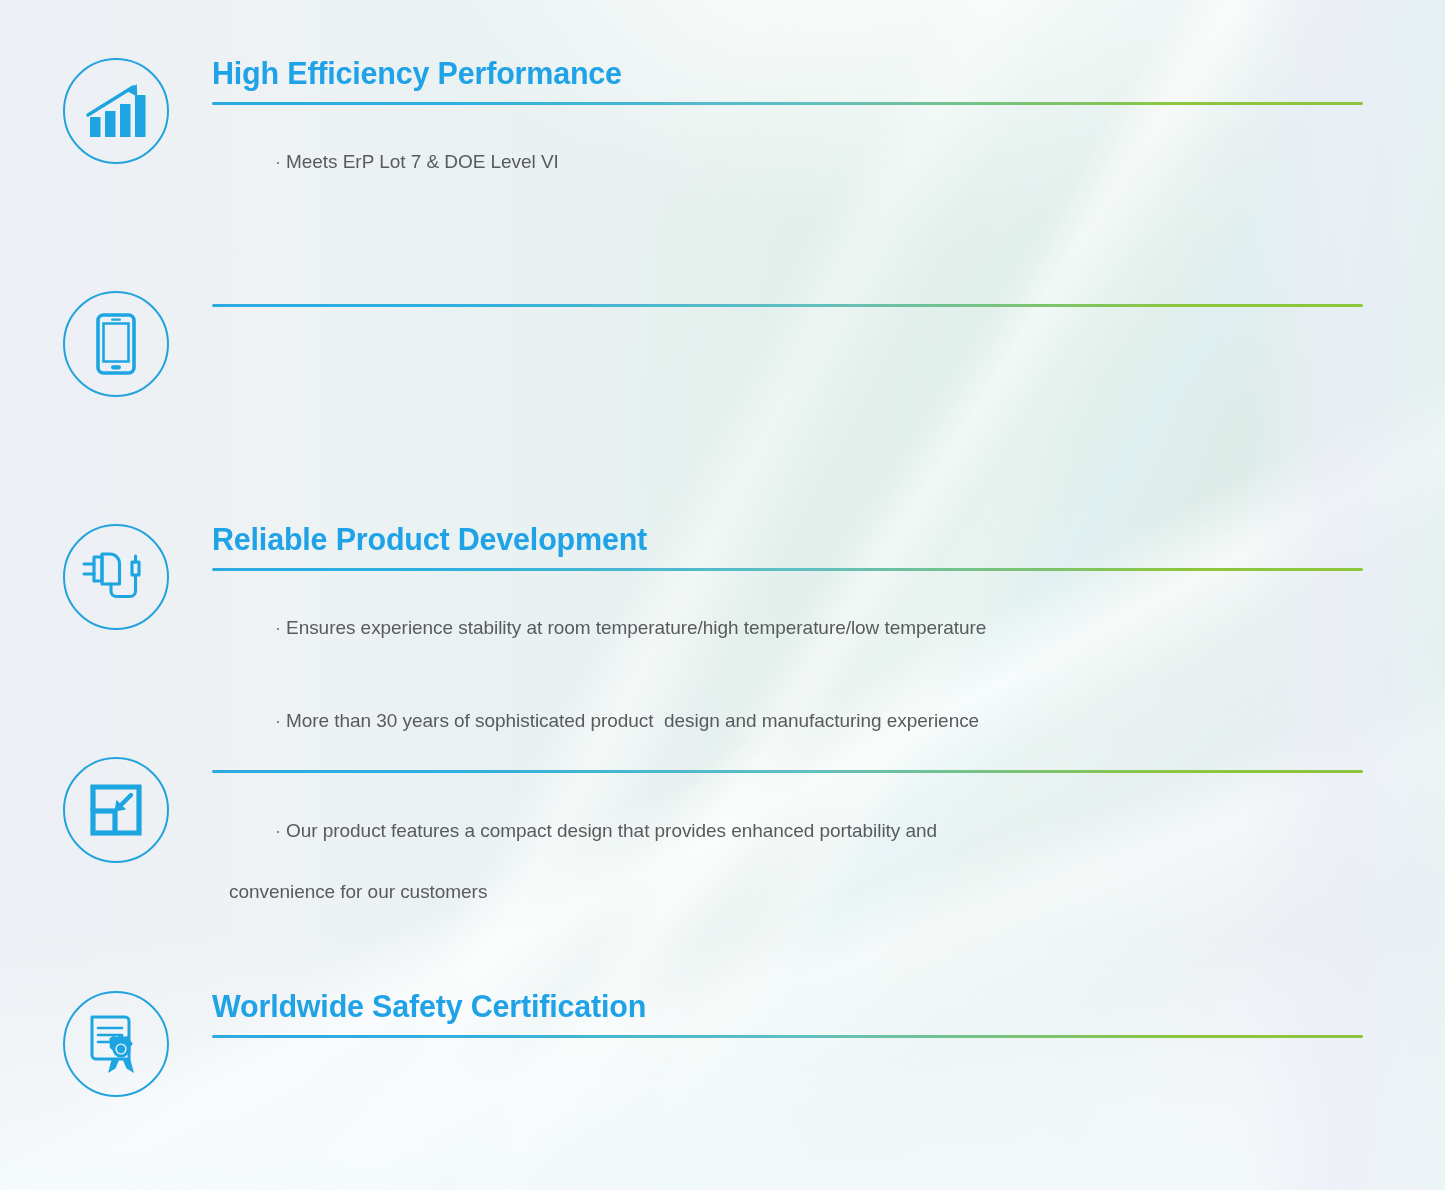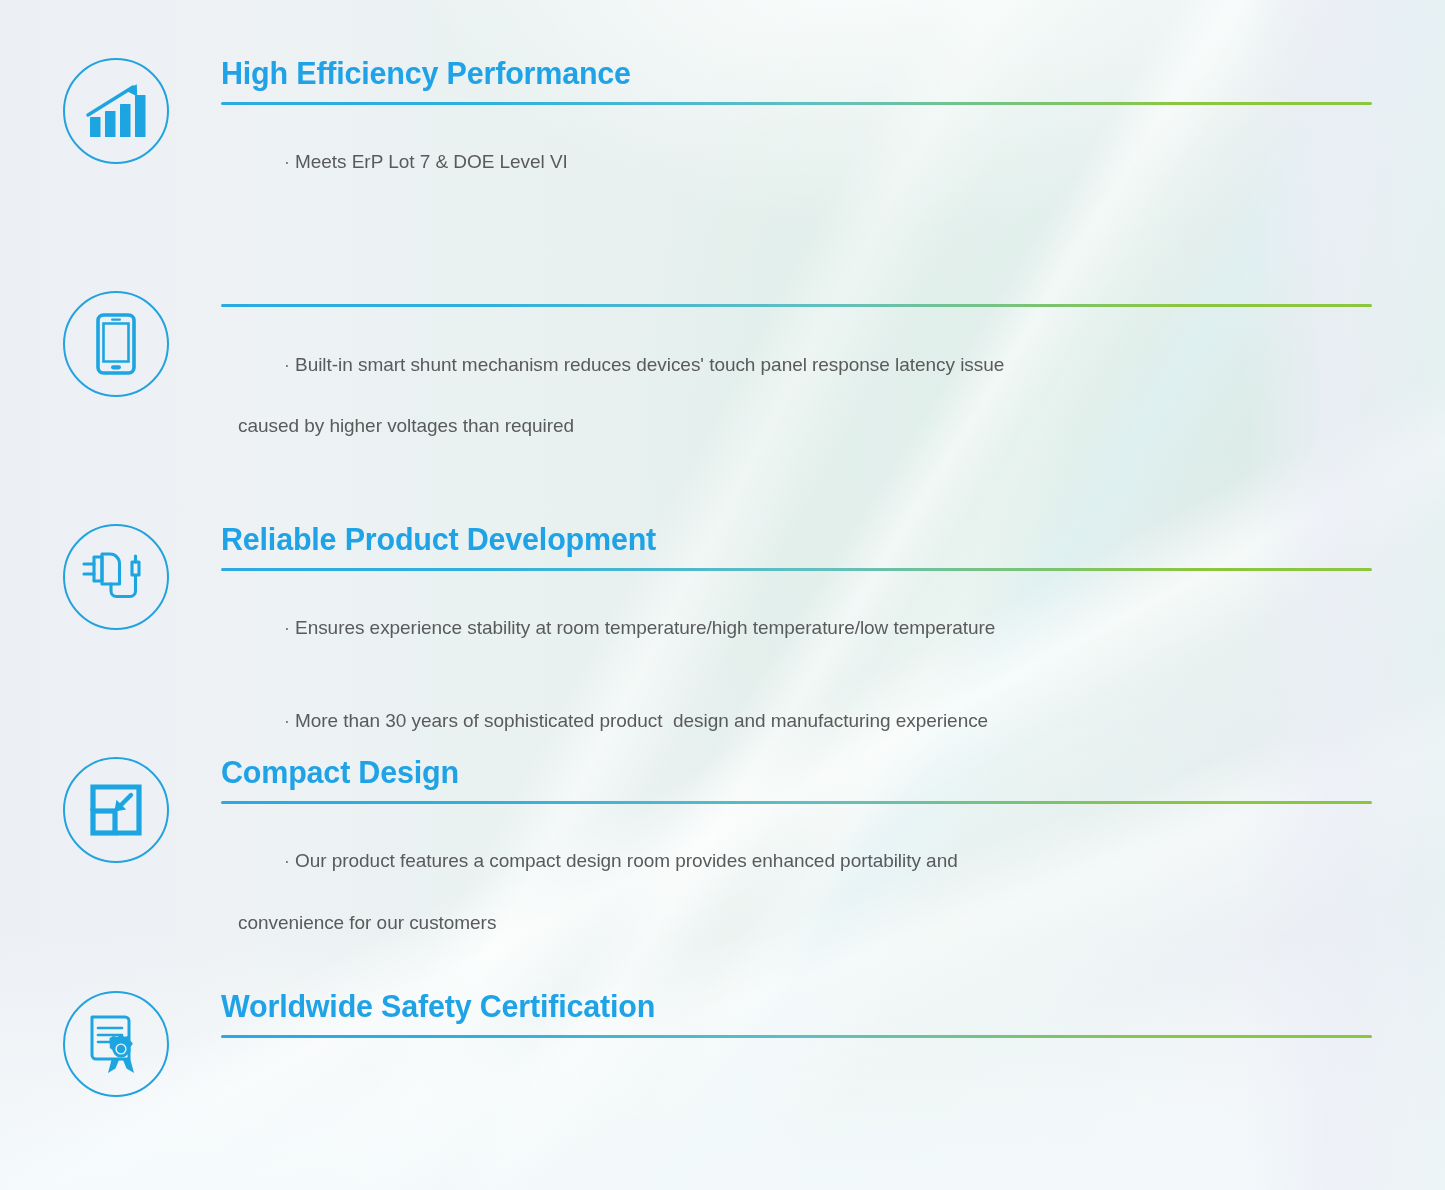--- a/index.html
+++ b/index.html
@@ -128,21 +128,20 @@
     align-items: center;
     justify-content: center;
   }
   .icon-circle svg { display: block; }
 
   .feature-body {
     position: absolute;
     left: 212px;
     top: 0;
     width: 1160px;
-    margin-left: 9px;
   }
   .feature-title {
     font-size: 30.5px;
     font-weight: bold;
     color: #1fa3e6;
     letter-spacing: -0.2px;
     line-height: 1.0;
     white-space: nowrap;
   }
   .feature-rule {
@@ -221,26 +220,20 @@
             <rect x="2" y="2" width="36" height="58" rx="5.5" ry="5.5" fill="none" stroke="#1ca5e0" stroke-width="3.6"></rect>
             <rect x="7.5" y="10.5" width="25" height="38" rx="1.2" fill="#ffffff" opacity="0.0"></rect>
             <path d="M7.5 10.5 H32.5 V48.5 H7.5 Z" fill="none" stroke="#1ca5e0" stroke-width="2.6"></path>
             <rect x="15" y="5.4" width="10" height="2.4" rx="1.2" fill="#1ca5e0"></rect>
             <rect x="15" y="52.2" width="10" height="4.2" rx="2.1" fill="#1ca5e0"></rect>
           </svg>
         </div>
       </div>
       <div class="feature-body">
         <div class="feature-rule"></div>
-        <div class="feature-lines">
-          <div class="feature-line">
-            <span class="bullet">·</span><span>Built-in smart shunt mechanism reduces devices' touch panel response latency issue</span>
-            <span class="cont">caused by higher voltages than required</span>
-          </div>
-        </div>
       </div>
     </div>
 
     <div class="feature" style="top:524px;">
       <div class="feature-icon-wrap">
         <div class="icon-circle">
           <svg width="68" height="62" viewBox="0 0 68 62" aria-hidden="true">
             <g fill="none" stroke="#1ca5e0" stroke-width="3.1" stroke-linecap="round" stroke-linejoin="round">
 
               <path d="M2 18 H12"></path>
@@ -287,25 +280,24 @@
             </g>
 
             <g stroke="#1ca5e0" stroke-width="4.4" stroke-linecap="round" fill="none">
               <path d="M44 14 L30 28"></path>
             </g>
             <path d="M27.5 30.5 L29.4 18.8 L39.2 28.6 Z" fill="#1ca5e0"></path>
           </svg>
         </div>
       </div>
       <div class="feature-body">
-        <div class="feature-title">Compact Design</div>
         <div class="feature-rule"></div>
         <div class="feature-lines">
           <div class="feature-line">
-            <span class="bullet">·</span><span>Our product features a compact design room provides enhanced portability and</span>
+            <span class="bullet">·</span><span>Our product features a compact design that provides enhanced portability and</span>
             <span class="cont">convenience for our customers</span>
           </div>
         </div>
       </div>
     </div>
 
     <div class="feature" style="top:991px;">
       <div class="feature-icon-wrap">
         <div class="icon-circle">
           <svg width="58" height="62" viewBox="0 0 58 62" aria-hidden="true">

